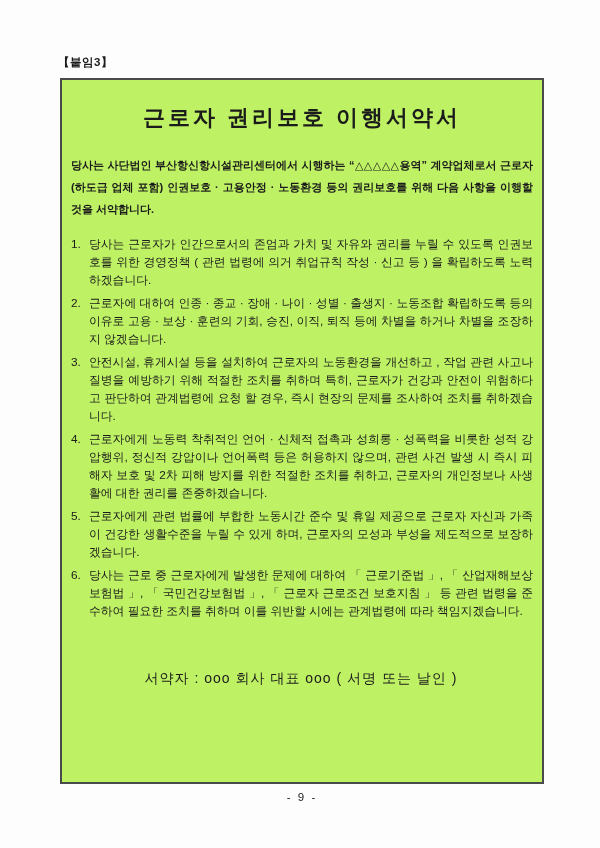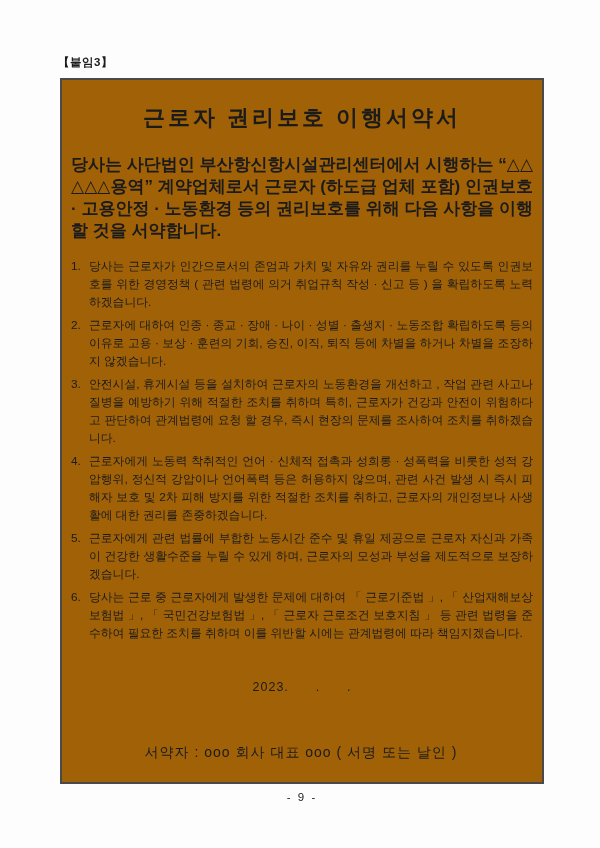--- a/index.html
+++ b/index.html
@@ -21,35 +21,35 @@
     letter-spacing: 0.5px;
   }
   .doc-box {
     position: absolute;
     top: 78px;
     left: 60px;
     width: 484px;
     height: 706px;
     border: 2px solid #4a4a4a;
     box-sizing: border-box;
-    background: #a16207;
+    background: #bef264;
     display: flex;
     flex-direction: column;
     padding: 0 9px;
   }
   .doc-title {
     text-align: center;
     font-size: 22px;
     font-weight: bold;
     letter-spacing: 3px;
     margin-top: 23px;
     flex: none;
   }
   .doc-intro {
-    font-size: 17px;
+    font-size: 11px;
     font-weight: bold;
     line-height: 22px;
     text-align: justify;
     word-break: break-all;
     margin-top: 21px;
     flex: none;
   }
   .pledge-list {
     margin-top: 15px;
     display: flex;
@@ -136,20 +136,19 @@
     <div class="pledge-item">
       <span class="pledge-num">5.</span>
       <span class="pledge-text">근로자에게 관련 법률에 부합한 노동시간 준수 및 휴일 제공으로 근로자 자신과 가족이 건강한 생활수준을 누릴 수 있게 하며, 근로자의 모성과 부성을 제도적으로 보장하겠습니다.</span>
     </div>
     <div class="pledge-item">
       <span class="pledge-num">6.</span>
       <span class="pledge-text">당사는 근로 중 근로자에게 발생한 문제에 대하여 「 근로기준법 」, 「 산업재해보상보험법 」, 「 국민건강보험법 」, 「 근로자 근로조건 보호지침 」 등 관련 법령을 준수하여 필요한 조치를 취하며 이를 위반할 시에는 관계법령에 따라 책임지겠습니다.</span>
     </div>
   </div>
 
-  <div class="doc-date">2023.      .      .</div>
 
   <div class="doc-signature">서약자 : ooo 회사 대표 ooo ( 서명 또는 날인 )</div>
 
 
 </div>
 
 <div class="page-number">- 9 -</div>
 
 </body></html>

